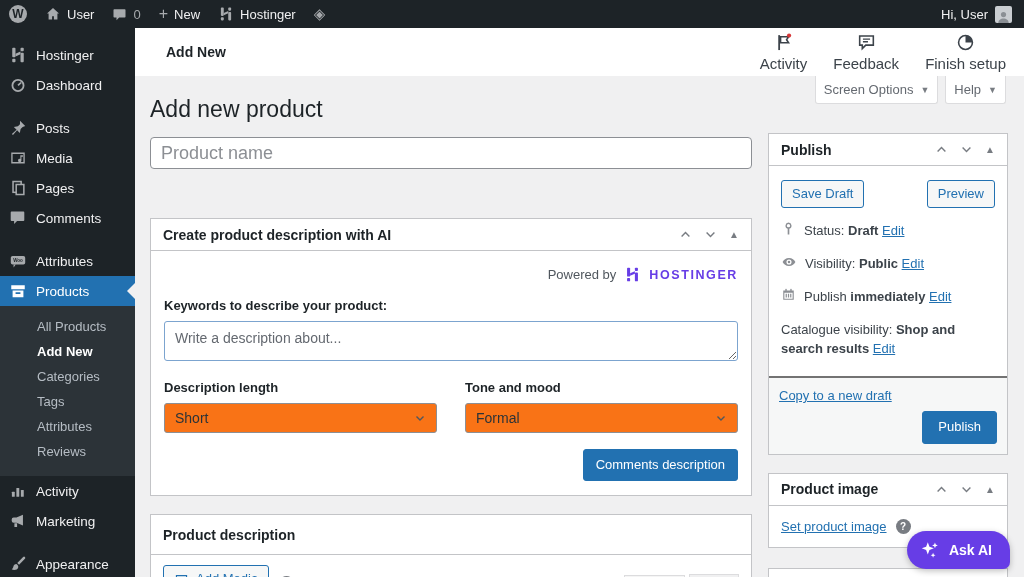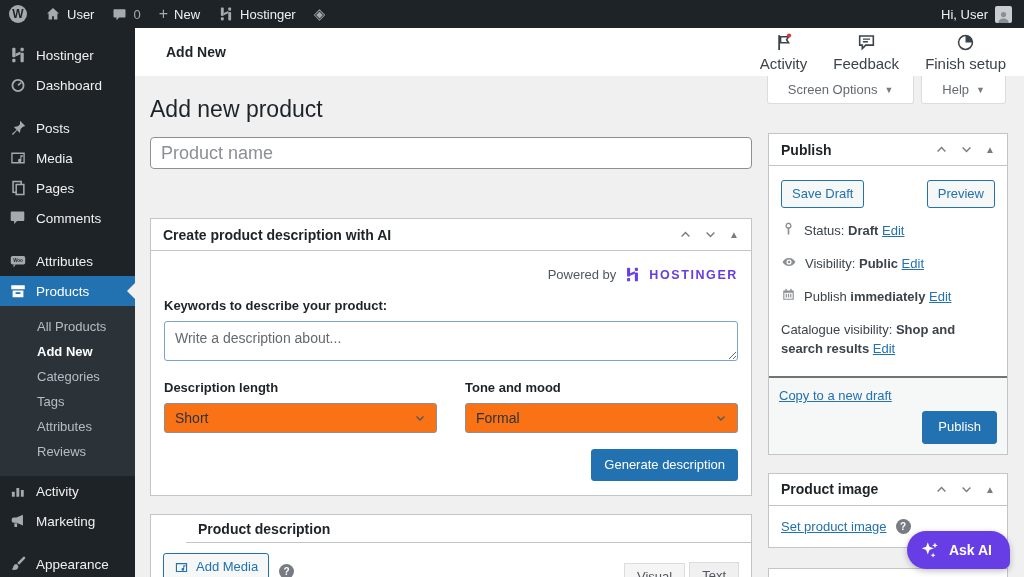--- a/index.html
+++ b/index.html
@@ -39,21 +39,21 @@
   .submenu-item.current{color:#fff;font-weight:bold;}
 
   
   .frame{position:absolute;left:135px;top:28px;right:0;bottom:0;background:#f0f0f1;overflow:hidden;}
   .topbar{height:48px;background:#fff;display:flex;align-items:center;justify-content:space-between;padding:0 18px 0 31px;}
   .topbar-title{font-weight:bold;font-size:14px;color:#1d2327;}
   .top-actions{display:flex;gap:26px;}
   .taction{display:flex;flex-direction:column;align-items:center;gap:2px;font-size:15px;color:#3c434a;cursor:pointer;}
   .hangtabs{position:absolute;top:48px;right:18px;display:flex;gap:7px;z-index:20;}
   .hangtab{background:#fff;border:1px solid #dcdcde;border-top:none;border-radius:0 0 3px 3px;
-    padding:6px 20px;font-size:13px;color:#646970;display:flex;align-items:center;gap:7px;cursor:pointer;text-align:center;}
+    padding:6px 8px;font-size:13px;color:#646970;display:flex;align-items:center;gap:7px;cursor:pointer;text-align:center;}
   .caret-down{font-size:9px;color:#787c82;}
 
   .columns{display:flex;gap:16px;padding:20px 16px 0 15px;align-items:flex-start;}
   .col-main{flex:1;min-width:0;}
   .col-side{width:240px;flex-shrink:0;margin-top:37px;}
 
   h1.page-title{font-size:23px;font-weight:400;margin:0 0 14px;color:#1d2327;}
   .title-input{width:100%;height:32px;border:1px solid #8c8f94;border-radius:4px;background:#fff;
     padding:3px 10px;font-size:18px;color:#2c3338;font-family:inherit;}
   .title-input::placeholder{color:#8c8f94;}
@@ -383,28 +383,28 @@
                 <span>Formal</span>
                 <span>
                     <svg width="14" height="14" viewBox="0 0 20 20" fill="none" stroke="#50575e" stroke-width="2">
                       <path d="M5 8l5 5 5-5"></path>
                     </svg>
                   </span>
               </div>
             </div>
           </div>
           <div class="gen-row">
-            <button class="btn btn-primary">Generate description</button>
+            <button class="btn btn-primary">Comments description</button>
           </div>
         </div>
       </div>
 
       
       <div class="postbox" style="margin-bottom:0;">
-        <div class="postbox-header" style="height:28px;border-bottom:1px solid #c3c4c7;margin-left:35px;">
+        <div class="postbox-header" style="height:40px;border-bottom:1px solid #c3c4c7;">
           <span class="postbox-title">Product description</span>
         </div>
         <div class="editor-wrap">
           <div class="editor-top">
             <div style="display:flex;align-items:center;gap:10px;">
               <button class="btn btn-secondary btn-addmedia">
                 <span>
                   <svg width="15" height="15" viewBox="0 0 20 20" fill="#2271b1">
                       <path fill-rule="evenodd" d="M2.5 4h15v12h-15zM4 5.5v9h12v-9z"></path>
                       <path d="M12.4 7v3.8a1.8 1.8 0 1 0 1.2 1.7V8.6h1.8V7z"></path>

